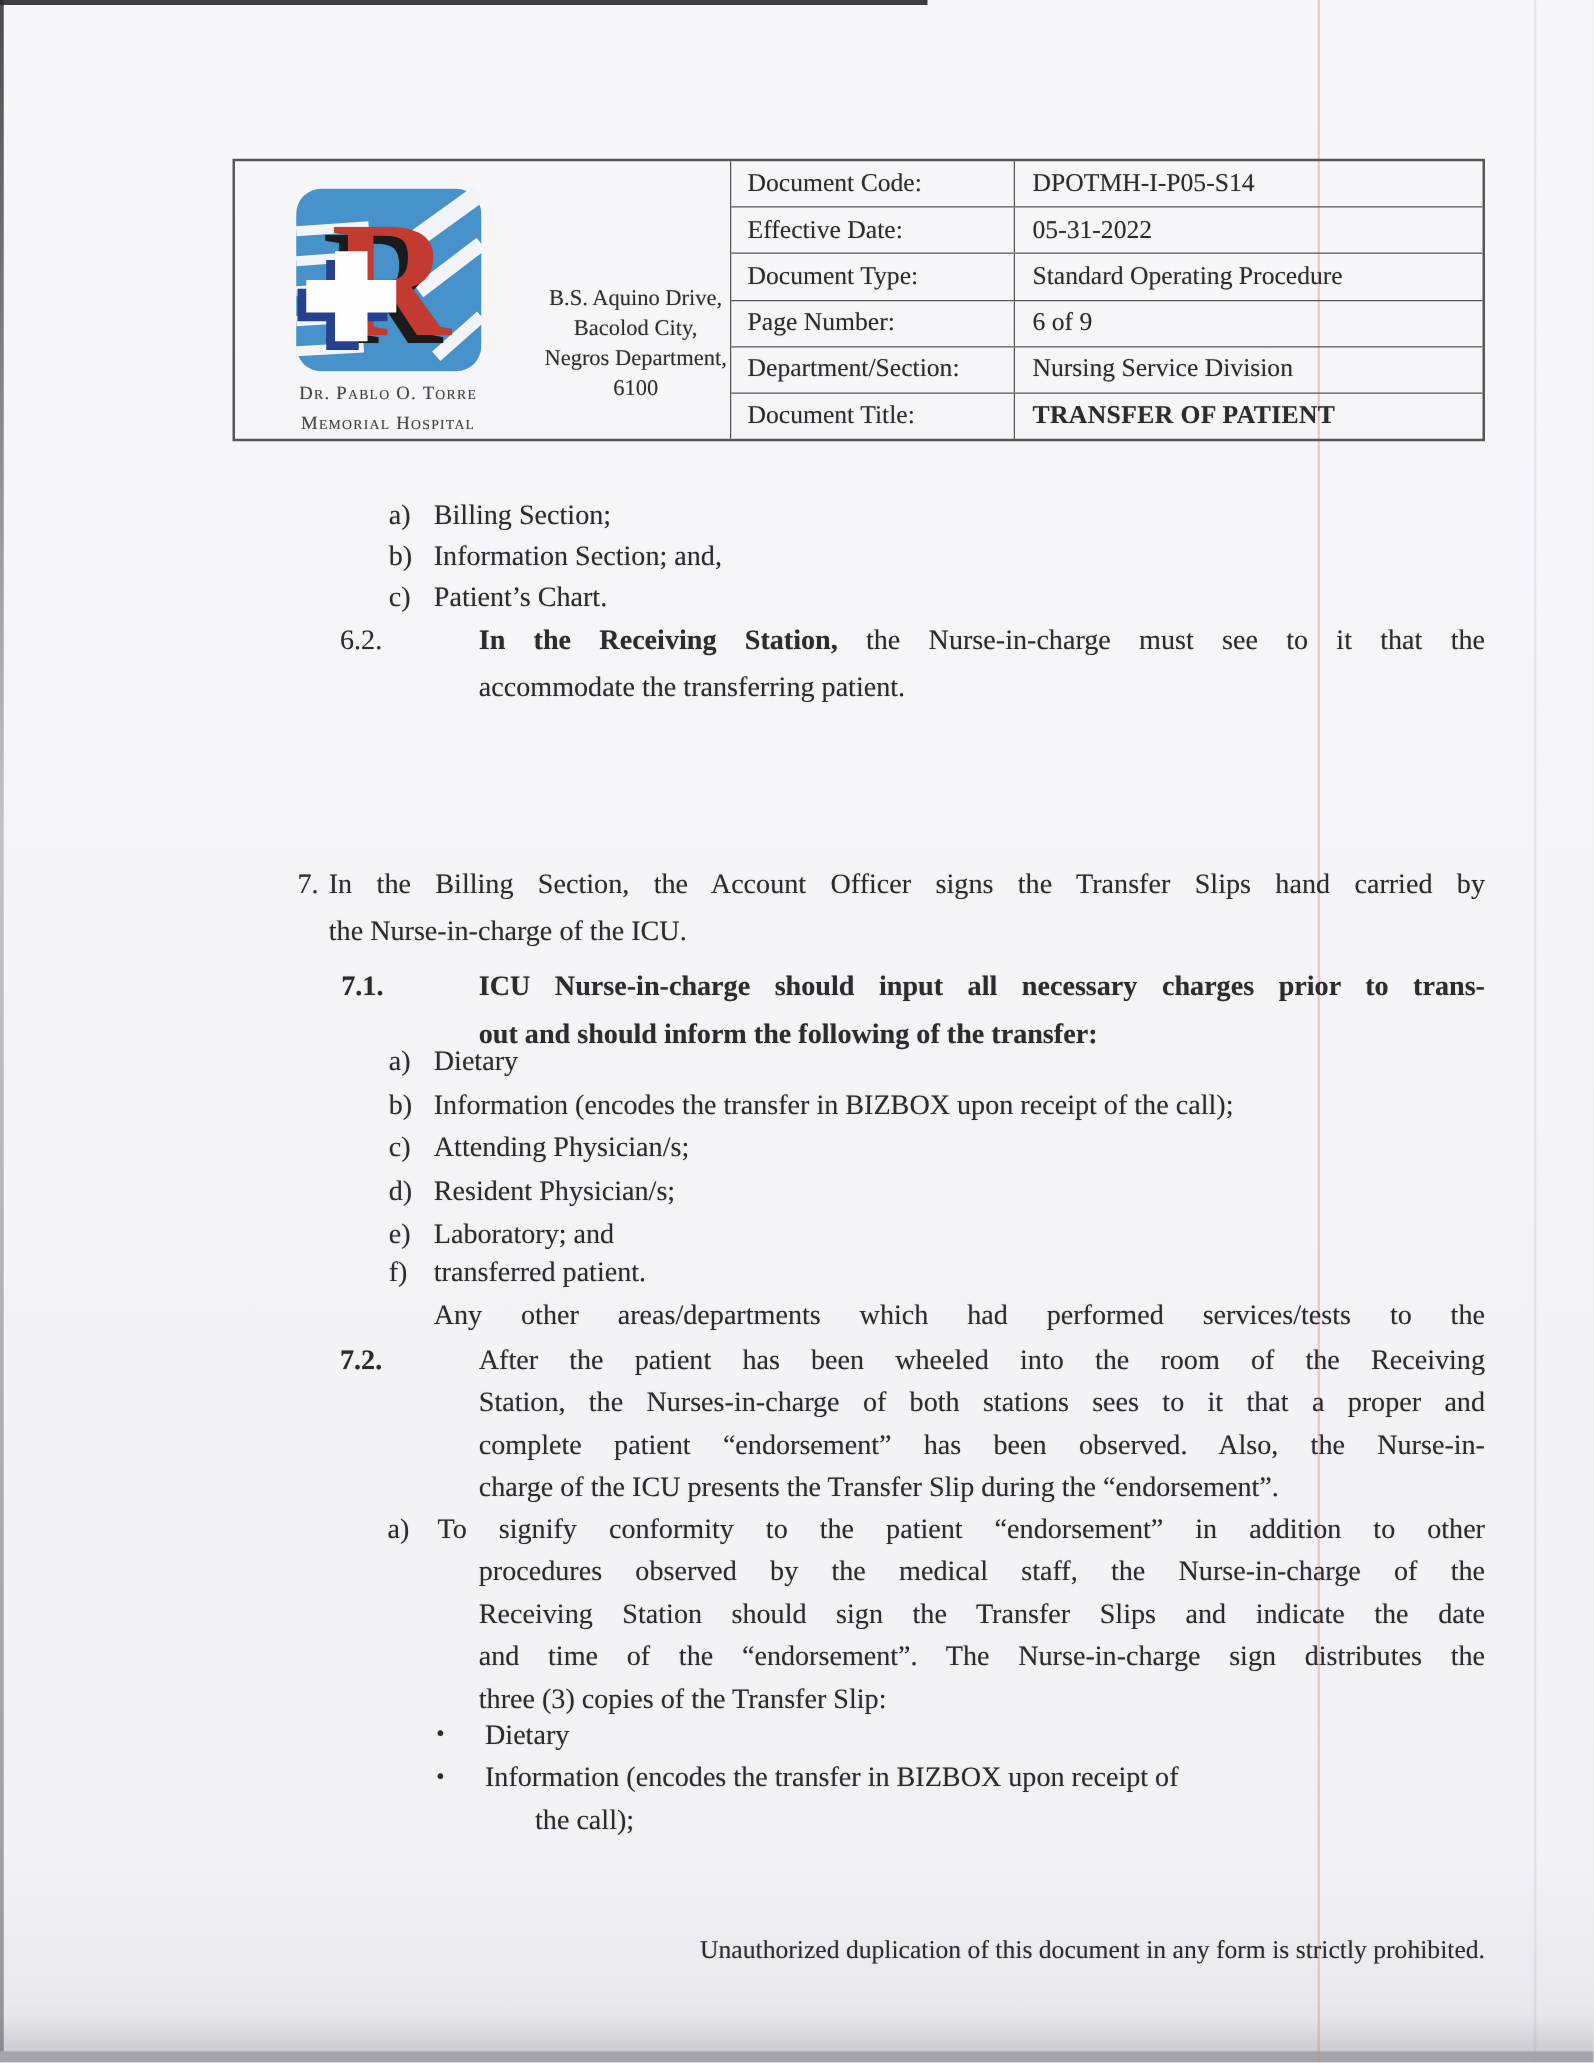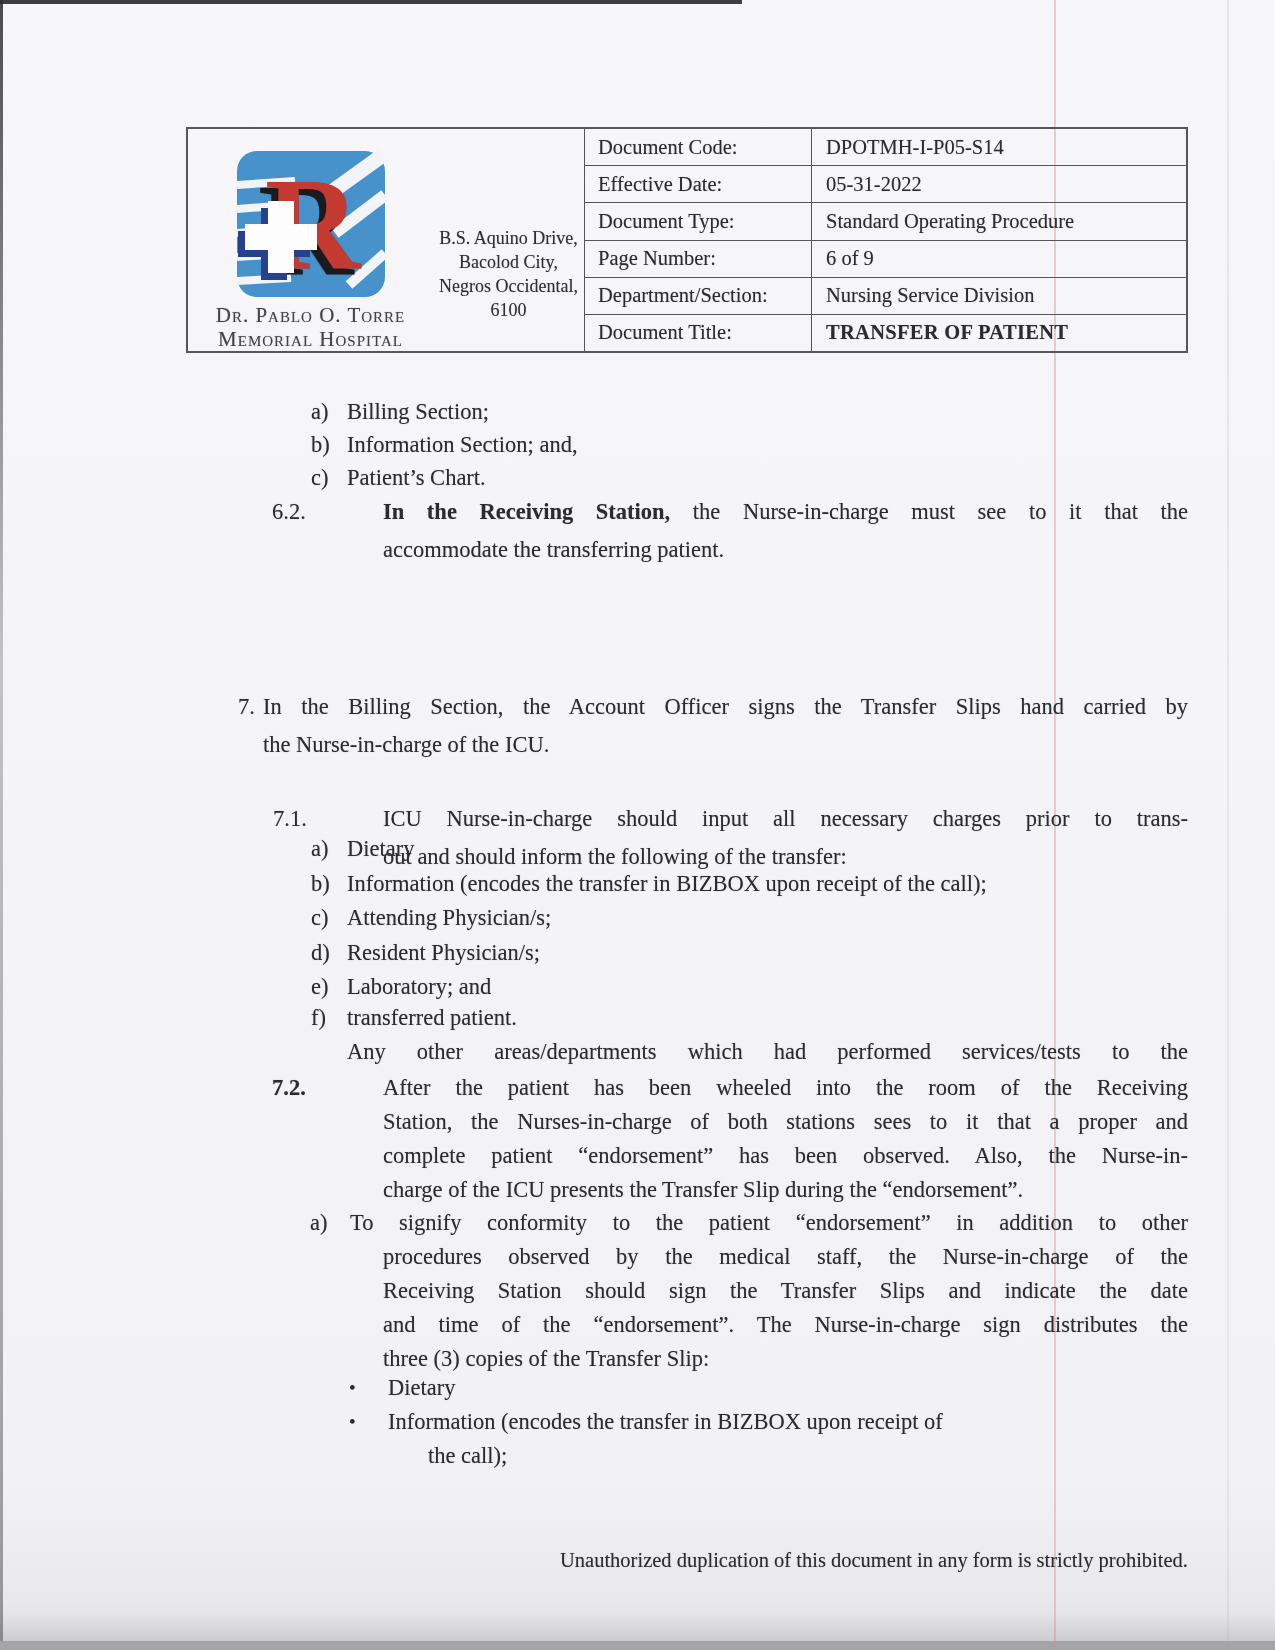--- a/index.html
+++ b/index.html
@@ -23,21 +23,21 @@
   .fold-2 { left:1227px; background:rgba(160,160,172,0.18); }
 
   
   .header-table {
     position:absolute; left:186px; top:127px; width:1002px; height:226px;
     border:2px solid #55555c; box-sizing:border-box; display:flex;
     font-size:20.5px;
   }
   .cell-org { width:397px; border-right:1.6px solid #55555c; box-sizing:border-box; display:flex; }
   .org-left { width:245px; padding-top:20px; display:flex; flex-direction:column; align-items:center; }
-  .org-name { margin-top:4px; text-align:center; font-variant:small-caps; font-size:21px; line-height:24px; letter-spacing:1px; color:#44444b; }
+  .org-name { margin-top:4px; text-align:center; font-variant:small-caps; font-size:15px; line-height:24px; letter-spacing:1px; color:#44444b; }
   .org-right { flex:1; padding-top:97px; text-align:center; font-size:18px; line-height:24px; color:#2e2e33; }
   .meta-grid { flex:1; display:flex; flex-direction:column; }
   .meta-row { flex:1; display:flex; border-top:1.6px solid #55555c; box-sizing:border-box; }
   .meta-row:first-child { border-top:none; }
   .meta-label { width:227px; border-right:1.6px solid #55555c; box-sizing:border-box; display:flex; align-items:center; padding-left:13px; }
   .meta-value { flex:1; display:flex; align-items:center; padding-left:14px; }
   .meta-row:last-child .meta-value { font-weight:bold; letter-spacing:0.3px; }
 
   
   .blk { position:absolute; left:238px; width:950px; font-size:22.5px; }
@@ -50,21 +50,21 @@
   .ind25  { margin-left:25px; }
   .ind190 { margin-left:190px; }
   .li { display:flex; }
   .li .mk { flex:0 0 36px; }
   .li .tx { flex:1; white-space:nowrap; }
   .b-list-top { top:395px; line-height:33px; padding-left:73px; box-sizing:border-box; }
   .b-sec62 { top:493px; line-height:38px; }
   .b-sec62 .num { left:34px; }
   .b-item7 { top:688px; line-height:38px; }
   .b-item7 .num { left:0; }
-  .b-sec71 { top:800px; line-height:38px; }
+  .b-sec71 { top:770px; line-height:38px;font-weight:bold; }
   .b-sec71 .num { left:35px; }
   .b-list-af { top:832px; line-height:34.5px; padding-left:73px; box-sizing:border-box; }
   .b-item-f { top:1001px; line-height:34px; }
   .b-item-f .num { left:73px; }
   .b-sec72 { top:1071px; line-height:34px; }
   .b-sec72 .num { left:34px;font-weight:bold; }
   .b-sub-a { top:1206px; line-height:34px; }
   .b-sub-a .num { left:72px; }
   .b-bullets { top:1371px; line-height:34px; }
   .bullet { display:flex; padding-left:111px; }
@@ -114,21 +114,21 @@
           </g>
         </svg>
         <div class="org-name">
           <div>Dr. Pablo O. Torre</div>
           <div>Memorial Hospital</div>
         </div>
       </div>
       <div class="org-right">
           <div>B.S. Aquino Drive,</div>
           <div>Bacolod City,</div>
-          <div>Negros Occidental,</div>
+          <div>Negros Department,</div>
           <div>6100</div>
         </div>
     </div>
     <div class="meta-grid">
         <div class="meta-row">
         <div class="meta-label">Document Code:</div>
         <div class="meta-value">DPOTMH-I-P05-S14</div>
       </div>
         <div class="meta-row">
         <div class="meta-label">Effective Date:</div>

